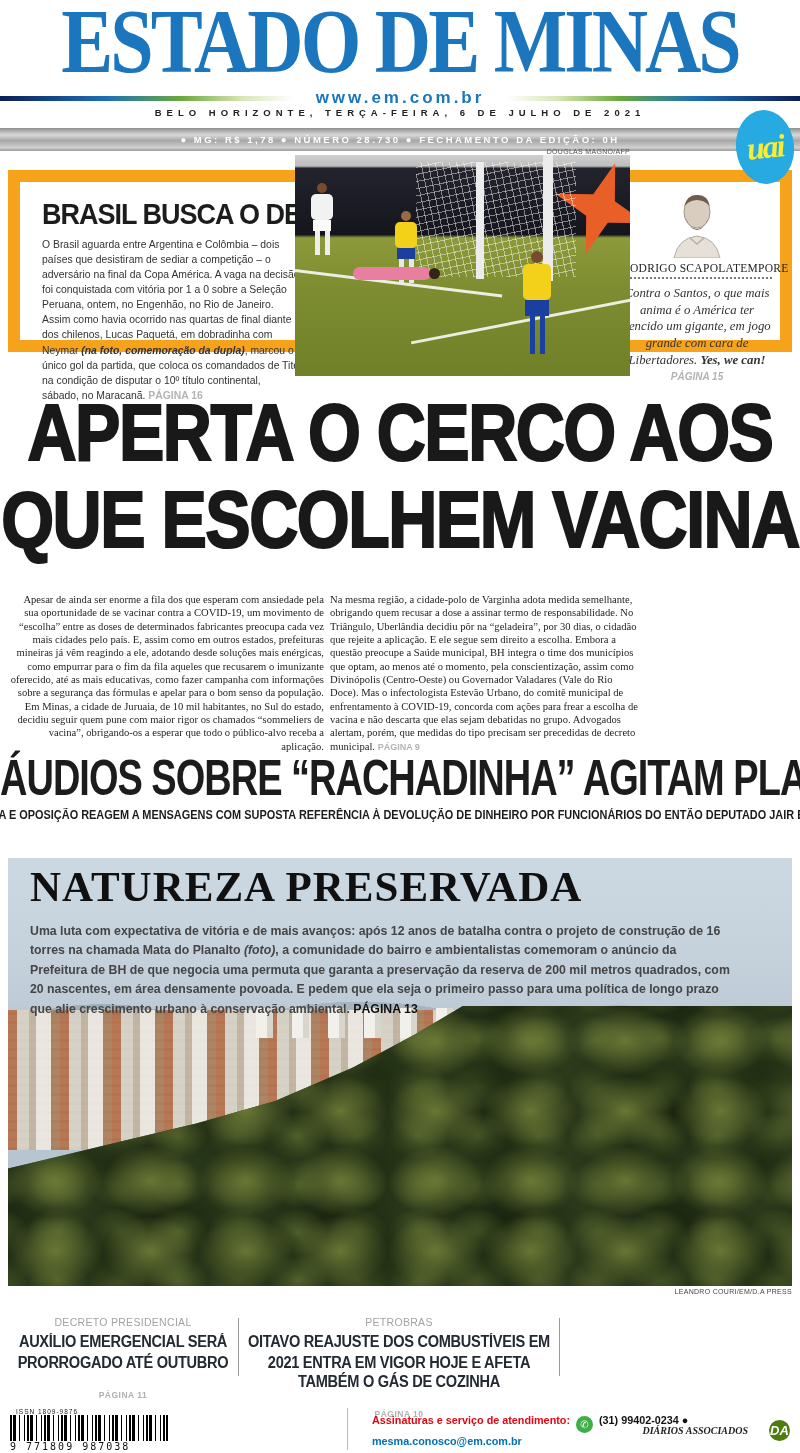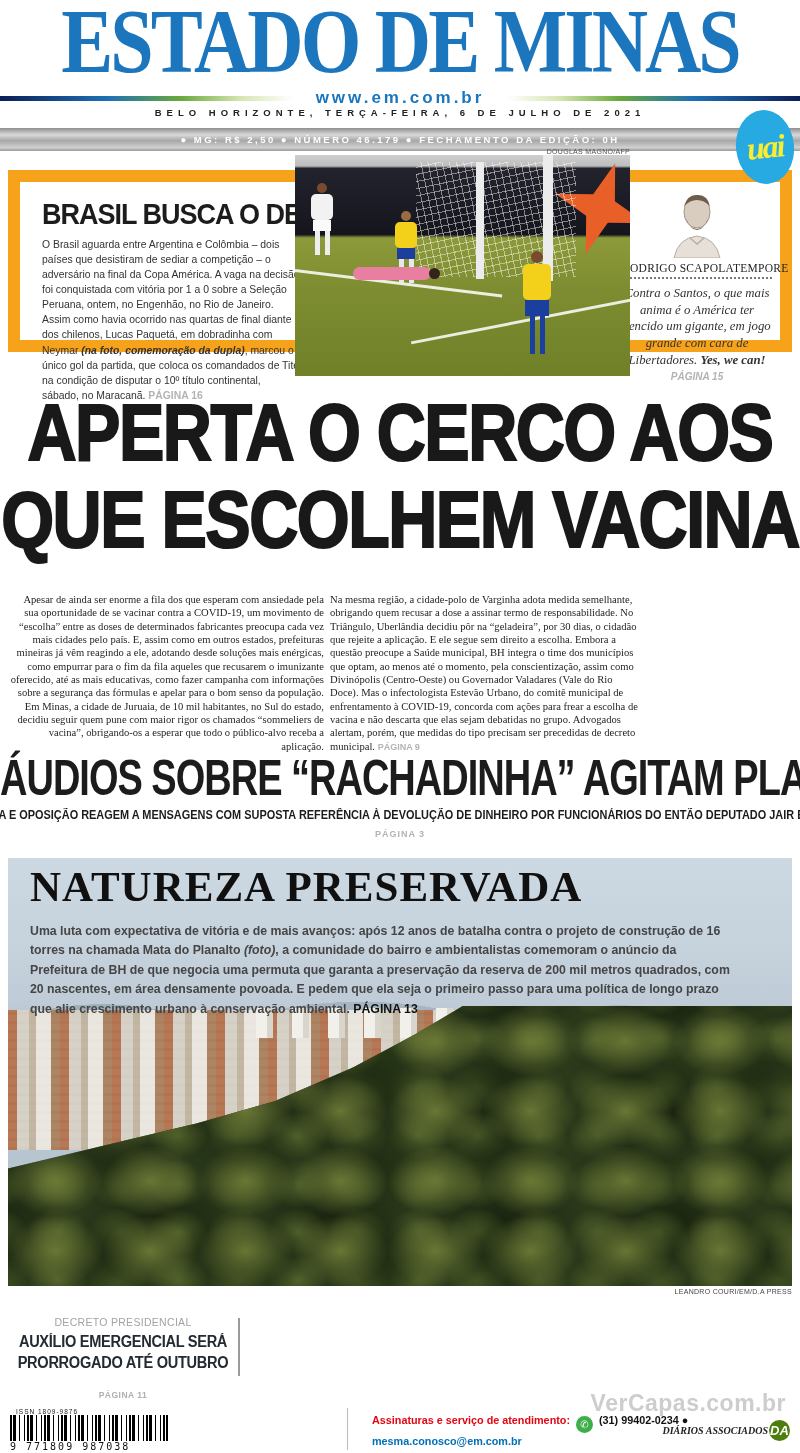--- a/index.html
+++ b/index.html
@@ -149,39 +149,39 @@
   .bars{width:158px;height:26px;
     background:repeating-linear-gradient(90deg,#000 0 2px,#fff 2px 3px,#000 3px 6px,#fff 6px 9px,#000 9px 10px,#fff 10px 14px,#000 14px 15px,#fff 15px 17px);}
   .digits{font-family:"DejaVu Sans Mono",monospace;font-size:10px;letter-spacing:2px;color:#111;}
   .fdiv{position:absolute;left:347px;top:4px;width:1px;height:42px;background:#bbb;}
   .footer-center{position:absolute;left:372px;top:8px;width:440px;font-size:10.8px;line-height:17px;color:#111;}
   .red{color:#e30613;font-weight:bold;}
   .blk{font-weight:bold;color:#111;}
   .blue-link{color:#0070b8;font-weight:bold;}
   .wa{display:inline-flex;align-items:center;justify-content:center;width:17px;height:17px;border-radius:50%;
     background:#3fae49;color:#fff;font-size:10px;vertical-align:-4px;margin:0 3px;}
-  .footer-right{position:absolute;right:10px;top:16px;display:flex;align-items:center;gap:1px;}
+  .footer-right{position:absolute;right:10px;top:16px;display:flex;align-items:center;gap:21px;}
   .da-text{font-family:"Liberation Serif",serif;font-style:italic;font-weight:bold;font-size:10px;color:#222;}
   .da-circle{width:21px;height:21px;border-radius:50%;background:#4d7c0f;color:#fff;display:flex;
     align-items:center;justify-content:center;font-style:italic;font-weight:bold;font-size:13px;}
 </style>
 </head>
 <body>
 
 <div class="page">
 
   <h1 class="masthead">ESTADO DE MINAS</h1>
   <div class="web-row">
     <span class="grad-line left"></span>
     <span class="web">www.em.com.br</span>
     <span class="grad-line right"></span>
   </div>
   <div class="dateline">BELO HORIZONTE, TERÇA-FEIRA, 6 DE JULHO DE 2021</div>
   <div class="info-bar">
-    <span>● MG: R$ 2,50  ● NÚMERO 46.179  ● FECHAMENTO DA EDIÇÃO: 0H</span>
+    <span>● MG: R$ 1,78  ● NÚMERO 28.730  ● FECHAMENTO DA EDIÇÃO: 0H</span>
   </div>
   <div class="uai">
     <span>uai</span>
   </div>
 
   <div class="credit-top">DOUGLAS MAGNO/AFP</div>
 
   <div class="top-box">
     <div class="brasil">
       <h2>BRASIL BUSCA O DECA</h2>
@@ -248,44 +248,47 @@
   <div class="columns">
     <div class="col-left">Apesar de ainda ser enorme a fila dos que esperam com ansiedade pela sua oportunidade de se vacinar contra a COVID-19, um movimento de “escolha” entre as doses de determinados fabricantes preocupa cada vez mais cidades pelo país. E, assim como em outros estados, prefeituras mineiras já vêm reagindo a ele, adotando desde soluções mais enérgicas, como empurrar para o fim da fila aqueles que recusarem o imunizante oferecido, até as mais educativas, como fazer campanha com informações sobre a segurança das fórmulas e apelar para o bom senso da população. Em Minas, a cidade de Juruaia, de 10 mil habitantes, no Sul do estado, decidiu seguir quem pune com maior rigor os chamados “sommeliers de vacina”, obrigando-os a esperar que todo o público-alvo receba a aplicação.</div>
     <div class="col-right"><span>Na mesma região, a cidade-polo de Varginha adota medida semelhante, obrigando quem recusar a dose a assinar termo de responsabilidade. No Triângulo, Uberlândia decidiu pôr na “geladeira”, por 30 dias, o cidadão que rejeite a aplicação. E ele segue sem direito a escolha. Embora a questão preocupe a Saúde municipal, BH integra o time dos municípios que optam, ao menos até o momento, pela conscientização, assim como Divinópolis (Centro-Oeste) ou Governador Valadares (Vale do Rio Doce). Mas o infectologista Estevão Urbano, do comitê municipal de enfrentamento à COVID-19, concorda com ações para frear a escolha de vacina e não descarta que elas sejam debatidas no grupo. Advogados alertam, porém, que medidas do tipo precisam ser precedidas de decreto municipal. </span><span class="page-ref">PÁGINA 9</span></div>
   </div>
 
   <div class="audios">
     <div class="hl">ÁUDIOS SOBRE “RACHADINHA” AGITAM PLANALTO</div>
     <div class="sub">
         <span>PRESIDÊNCIA E OPOSIÇÃO REAGEM A MENSAGENS COM SUPOSTA REFERÊNCIA À DEVOLUÇÃO DE DINHEIRO POR FUNCIONÁRIOS DO ENTÃO DEPUTADO JAIR BOLSONARO</span>
       </div>
-    <div class="pg">PÁGINA 3</div>
   </div>
 
   <div class="nature">
     <div class="ridge"></div>
     <div class="city"></div>
     <div class="towers"></div>
     <div class="forest"></div>
     <h2>NATUREZA PRESERVADA</h2>
     <div class="body"><span>Uma luta com expectativa de vitória e de mais avanços: após 12 anos de batalha contra o projeto de construção de 16 torres na chamada Mata do Planalto </span><span class="bold-italic">(foto)</span><span>, a comunidade do bairro e ambientalistas comemoram o anúncio da Prefeitura de BH de que negocia uma permuta que garanta a preservação da reserva de 200 mil metros quadrados, com 20 nascentes, em área densamente povoada. E pedem que ela seja o primeiro passo para uma política de longo prazo que alie crescimento urbano à conservação ambiental. </span><span class="pg13">PÁGINA 13</span></div>
   </div>
   <div class="nature-credit">LEANDRO COURI/EM/D.A PRESS</div>
 
   <div class="briefs">
     <div class="brief b1">
       <div class="kicker">DECRETO PRESIDENCIAL</div>
       <h3>AUXÍLIO EMERGENCIAL SERÁ PRORROGADO ATÉ OUTUBRO</h3>
       <div class="pg">PÁGINA 11</div>
     </div>
     <div class="vdiv"></div>
+    <div class="brief b2">
+      <div class="kicker">PETROBRAS</div>
+      <h3>OITAVO REAJUSTE DOS COMBUSTÍVEIS EM 2021 ENTRA EM VIGOR HOJE E AFETA TAMBÉM O GÁS DE COZINHA</h3>
+      <div class="pg">PÁGINA 10</div>
+    </div>
     <div class="vdiv"></div>
   </div>
 
-  <div class="watermark">VerCapas.com.br</div>
 
   <div class="footer">
     <div class="barcode-block">
       <div class="issn">ISSN 1809-9876</div>
       <div class="bars"></div>
       <div class="digits">9 771809 987038</div>
     </div>
     <div class="fdiv"></div>
     <div class="footer-center">
       <div>

